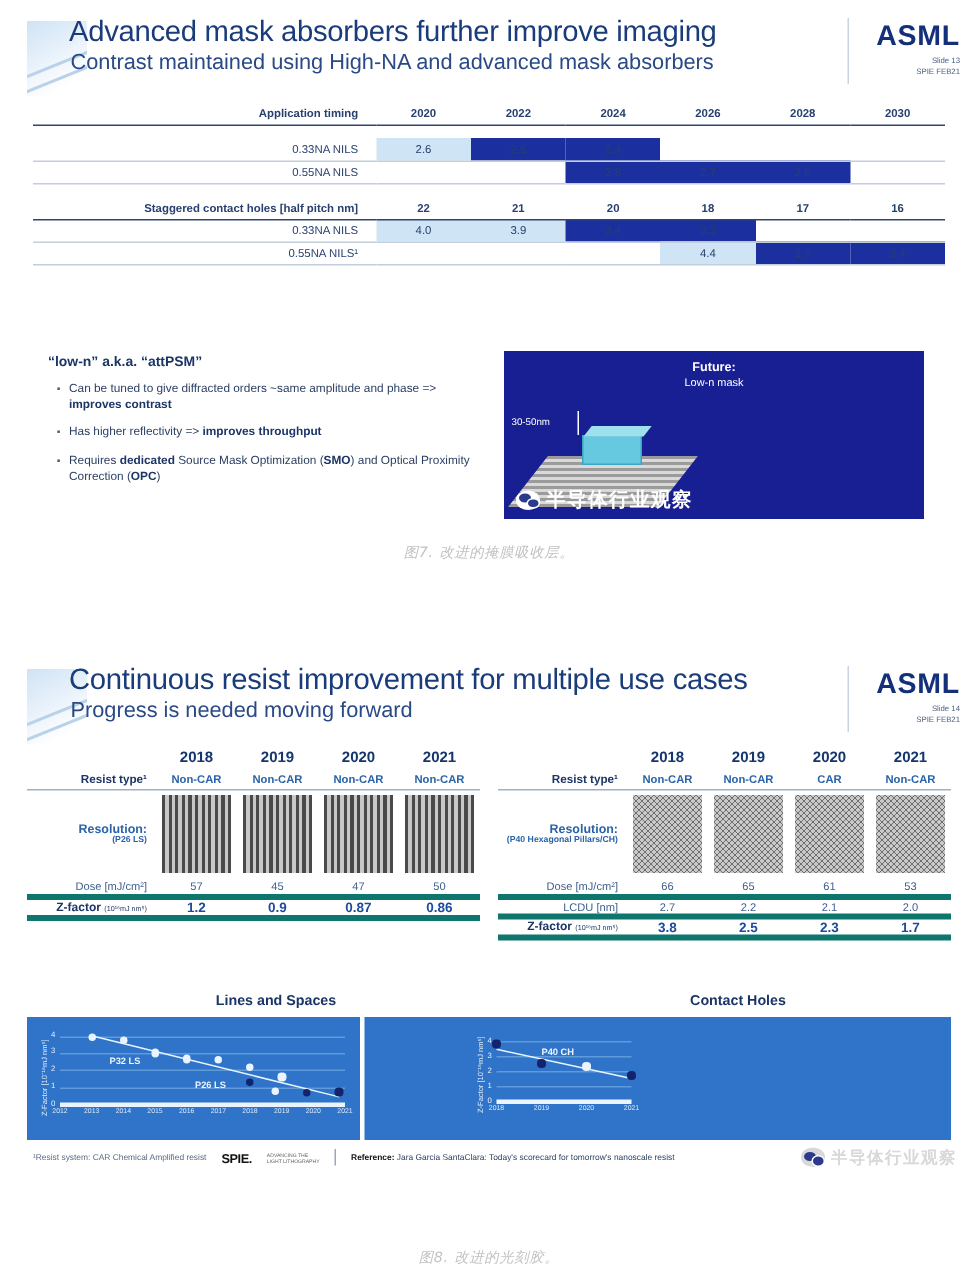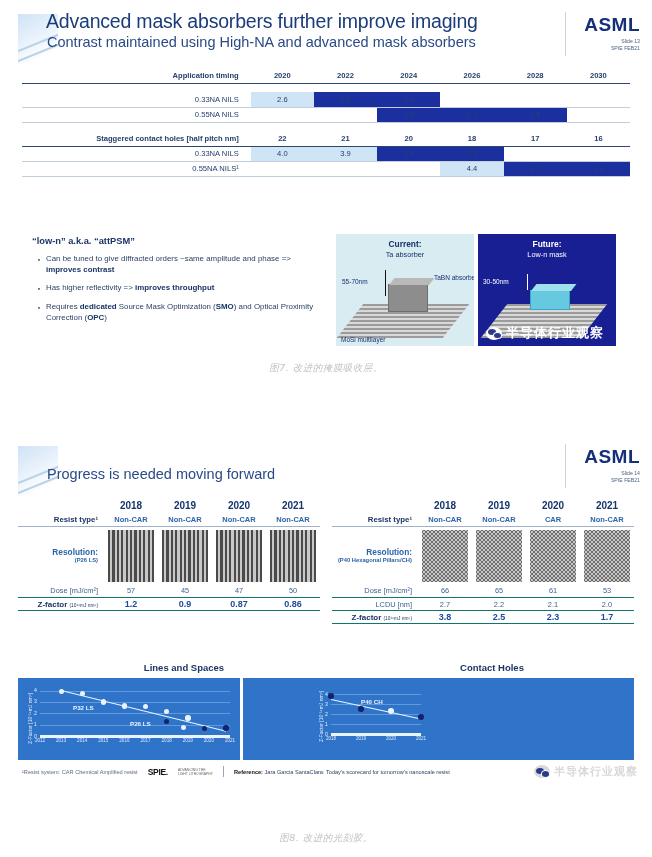--- a/index.html
+++ b/index.html
@@ -118,21 +118,21 @@
   .t2 td { font-size:7.4px; color:#41608f; text-align:center; height:13px; }
   .t2 .rlbl { text-align:right; padding-right:6px; color:#3d5f8f; }
   .t2 .yhdr { font-size:10px; font-weight:bold; color:#15356e; height:15px; }
   .t2 .rt { font-size:7.5px; font-weight:bold; color:#2a63a8; }
   .t2 .rt-lbl { font-size:7.8px; font-weight:bold; color:#1b3566; text-align:right; padding-right:6px;}
   .t2 .zf { font-size:9px; font-weight:bold; color:#1b4a9e; }
   .t2 .zf-lbl { font-size:8px; font-weight:bold; color:#1b3566; text-align:right; padding-right:6px;}
   .t2 .res-lbl { text-align:right; padding-right:6px; font-weight:bold; color:#2a63a8; font-size:8.3px; }
   .t2 .sub-lbl { font-size:5.8px; font-weight:bold; color:#2a63a8; display:block; line-height:7px;}
   .rule td { border-bottom: 1px solid #9fb0c7; }
-  .rule-lt td { border-bottom: 1px solid #0f766e; }
+  .rule-lt td { border-bottom: 4px solid #0f766e; }
   .swatch-cell { height:58px; padding:3px 4px; }
   .sw { width:100%; height:52px; }
   .sw-ls { background: repeating-linear-gradient(90deg,#4a4a4a 0 2.2px,#c8c8c8 2.2px 4.4px); }
   .sw-ch { background-color:#6e6e6e;
            background-image: radial-gradient(circle at 50% 50%, #c9c9c9 1.1px, transparent 1.2px),
                              radial-gradient(circle at 50% 50%, #c9c9c9 1.1px, transparent 1.2px);
            background-size: 4px 4px, 4px 4px;
            background-position: 0 0, 2px 2px; }
 
   
@@ -276,30 +276,20 @@
       <span class="dot">▪</span>
       <span>Has higher reflectivity =&gt; <b>improves throughput</b></span>
     </div>
     <div class="bul">
       <span class="dot">▪</span>
       <span>Requires <b>dedicated</b> Source Mask Optimization (<b>SMO</b>) and Optical Proximity Correction (<b>OPC</b>)</span>
     </div>
   </div>
 
   <div class="diag">
-    <div class="panelA">
-      <div class="p-title">Current:</div>
-      <div class="p-sub">Ta absorber</div>
-      <div class="stack"></div>
-      <div class="absorber"></div>
-      <div class="vbar" style="left:49px; top:36px; height:26px;"></div>
-      <div class="lbl-small" style="left:6px; top:44px;">55-70nm</div>
-      <div class="lbl-small" style="left:98px; top:40px; width:44px; line-height:8px;">TaBN absorber</div>
-      <div class="lbl-small" style="left:5px; bottom:3px;">MoSi multilayer</div>
-    </div>
     <div class="panelB">
       <div class="p-title">Future:</div>
       <div class="p-sub">Low-n mask</div>
       <div class="stack"></div>
       <div class="absorber"></div>
       <div class="vbar" style="left:49px; top:40px; height:16px;"></div>
       <div class="lbl-small" style="left:5px; top:44px;">30-50nm</div>
       <div class="wm" style="left:8px; bottom:4px;">
         <span class="wm-ic"></span>
         <span class="wm-tx">半导体行业观察</span>
@@ -307,20 +297,21 @@
     </div>
   </div>
 </div>
 
 <div class="cap" style="top:362px;">图7. 改进的掩膜吸收层。</div>
 
 <div class="slide slide2">
 
   <div class="slide-head">
     <div class="ribbon"></div>
+    <div class="title">Continuous resist improvement for multiple use cases</div>
     <div class="subtitle">Progress is needed moving forward</div>
     <div class="head-sep"></div>
     <div class="asml">ASML</div>
     <div class="slide-no">
       <div>Slide 14</div>
       <div>SPIE FEB21</div>
     </div>
   </div>
 
   <div class="t2wrap">

